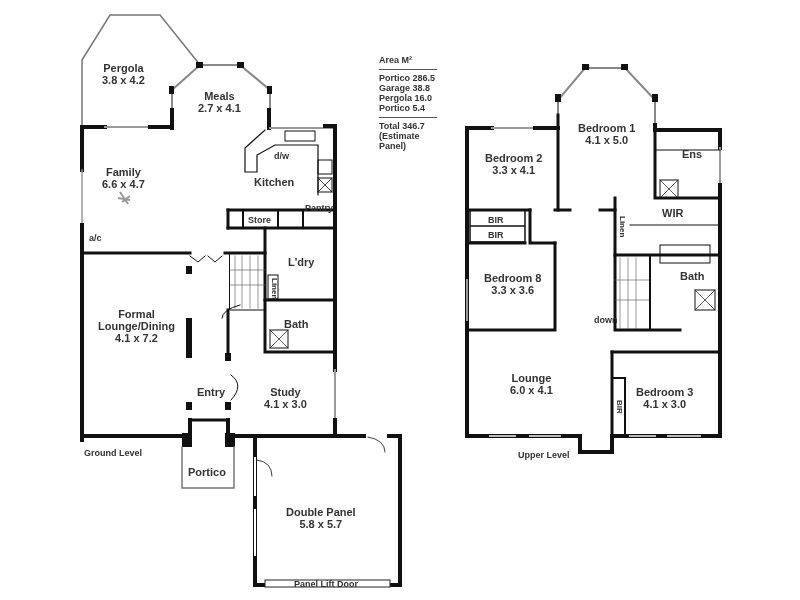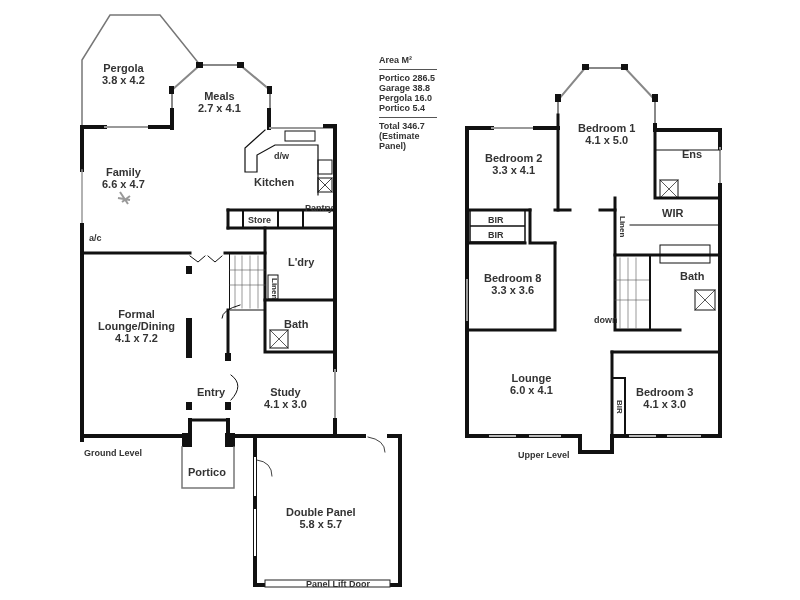--- a/index.html
+++ b/index.html
@@ -200,21 +200,21 @@
     <span class="n">Study</span>
     <span class="d">4.1 x 3.0</span>
   </div>
 <div class="lbl" style="left:188px;top:466px;">
     <span class="n">Portico</span>
   </div>
 <div class="lbl" style="left:286px;top:506px;">
     <span class="n">Double Panel</span>
     <span class="d">5.8 x 5.7</span>
   </div>
-<div class="lbl" style="left:294px;top:578px;margin-left:12px;">
+<div class="lbl" style="left:294px;top:578px;">
     <span class="n small">Panel Lift Door</span>
   </div>
 <div class="level" style="left:84px;top:448px;">Ground Level</div>
 
 <div class="lbl" style="left:578px;top:122px;">
     <span class="n">Bedroom 1</span>
     <span class="d">4.1 x 5.0</span>
   </div>
 <div class="lbl" style="left:485px;top:152px;">
     <span class="n">Bedroom 2</span>

